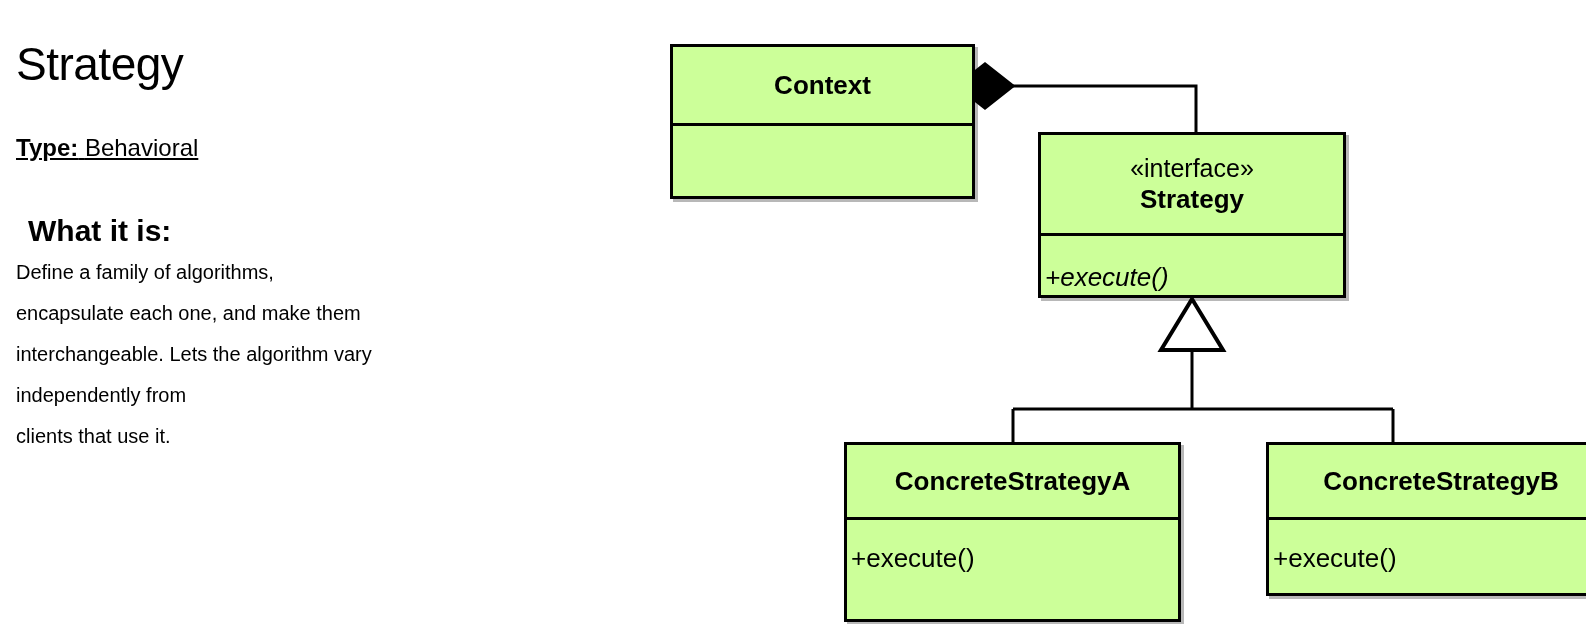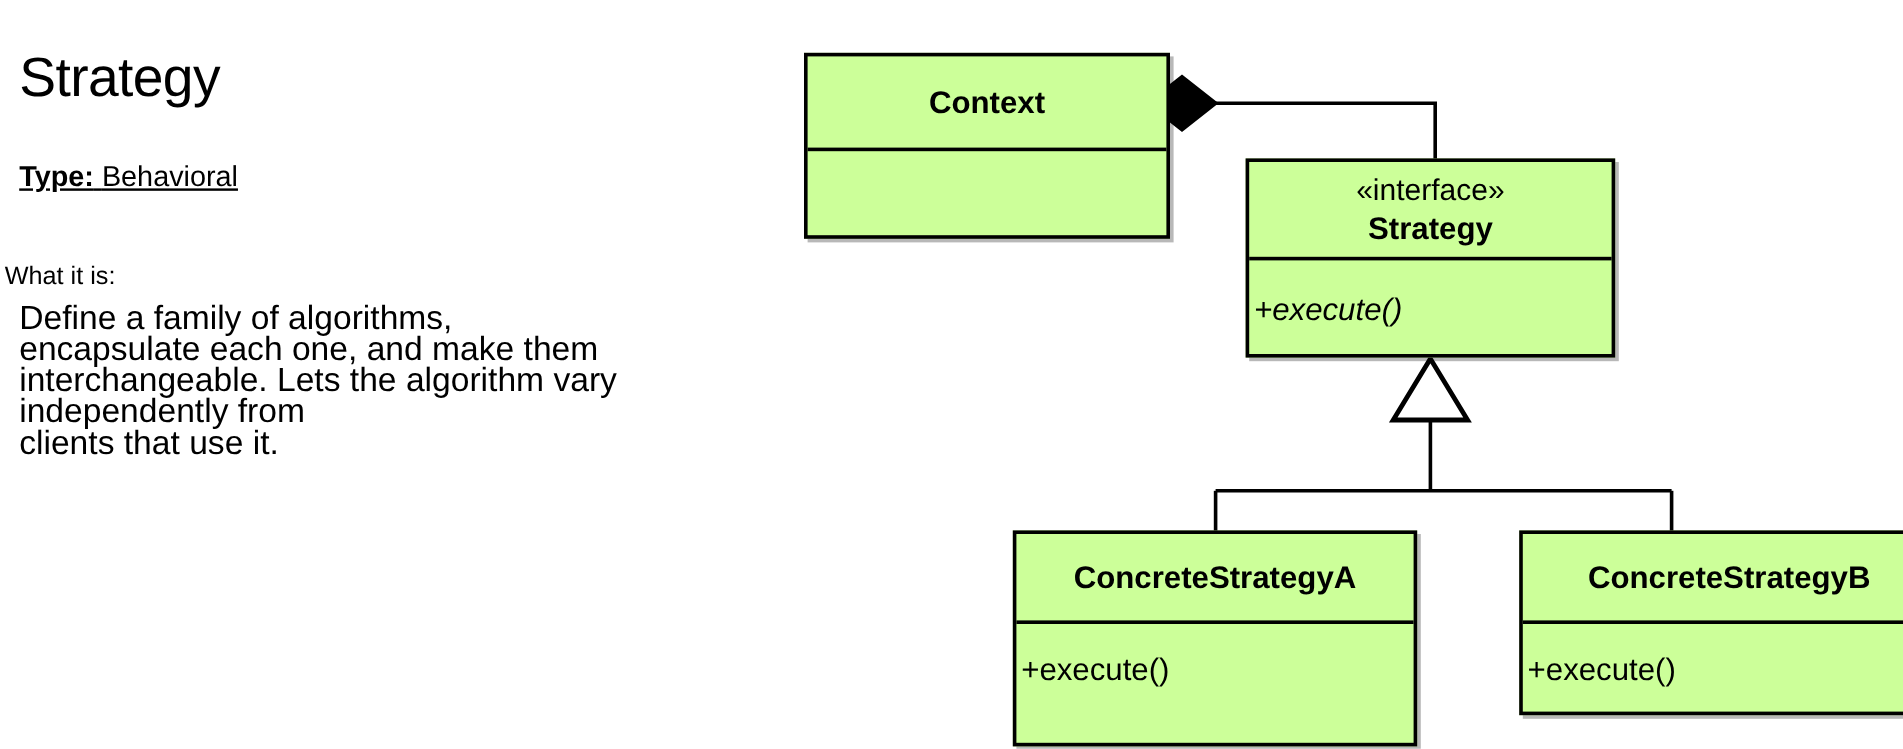--- a/index.html
+++ b/index.html
@@ -41,35 +41,35 @@
     font-size: 24px;
     line-height: 30px;
     white-space: nowrap;
     text-decoration: underline;
   }
   #type-line .lbl { font-weight: bold; }
   #type-line .val { font-weight: 400; }
 
   #what-heading {
     position: absolute;
-    left: 4px;
+    left: 28px;
     top: 216px;
-    font-size: 21px;
-    font-weight: normal;
+    font-size: 30px;
+    font-weight: bold;
     line-height: 30px;
     white-space: nowrap;
   }
   #what-body {
     position: absolute;
     left: 16px;
     top: 252px;
     width: 625px;
-    font-size: 28px;
-    font-weight: 400;
-    line-height: 26px;
+    font-size: 20px;
+    font-weight: 400;
+    line-height: 41px;
     white-space: pre-line;
   }
 
   
   #uml-diagram {
     position: absolute;
     left: 0;
     top: 0;
     width: 1586px;
     height: 624px;
@@ -126,21 +126,21 @@
     white-space: nowrap;
   }
   .member.abstract { font-style: italic; }
 
   
   #class-context   { left: 670px; top: 44px;  width: 305px; height: 155px; }
   #class-context .head { height: 76px; }
   #class-context .body { height: 73px; }
 
   #class-strategy  { left: 1038px; top: 132px; width: 308px; height: 166px; }
-  #class-strategy .head { height: 79px; }
+  #class-strategy .head { height: 98px; }
   #class-strategy .body { height: 81px; }
 
   #class-concrete-a { left: 844px; top: 442px; width: 337px; height: 180px; }
   #class-concrete-a .head { height: 72px; }
   #class-concrete-a .body { height: 76px; }
 
   #class-concrete-b { left: 1266px; top: 442px; width: 350px; height: 154px; }
   #class-concrete-b .head { height: 72px; }
   #class-concrete-b .body { height: 76px; }
 </style>

